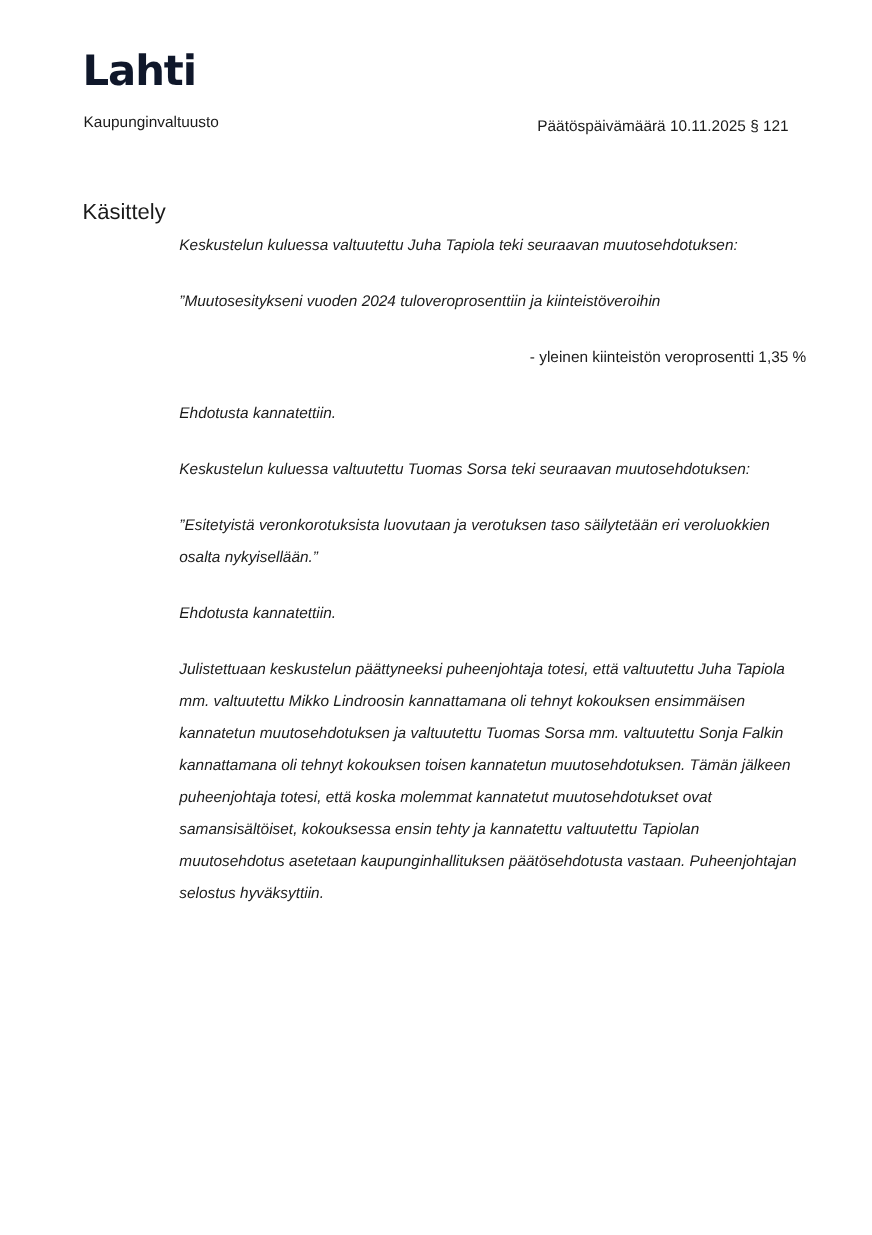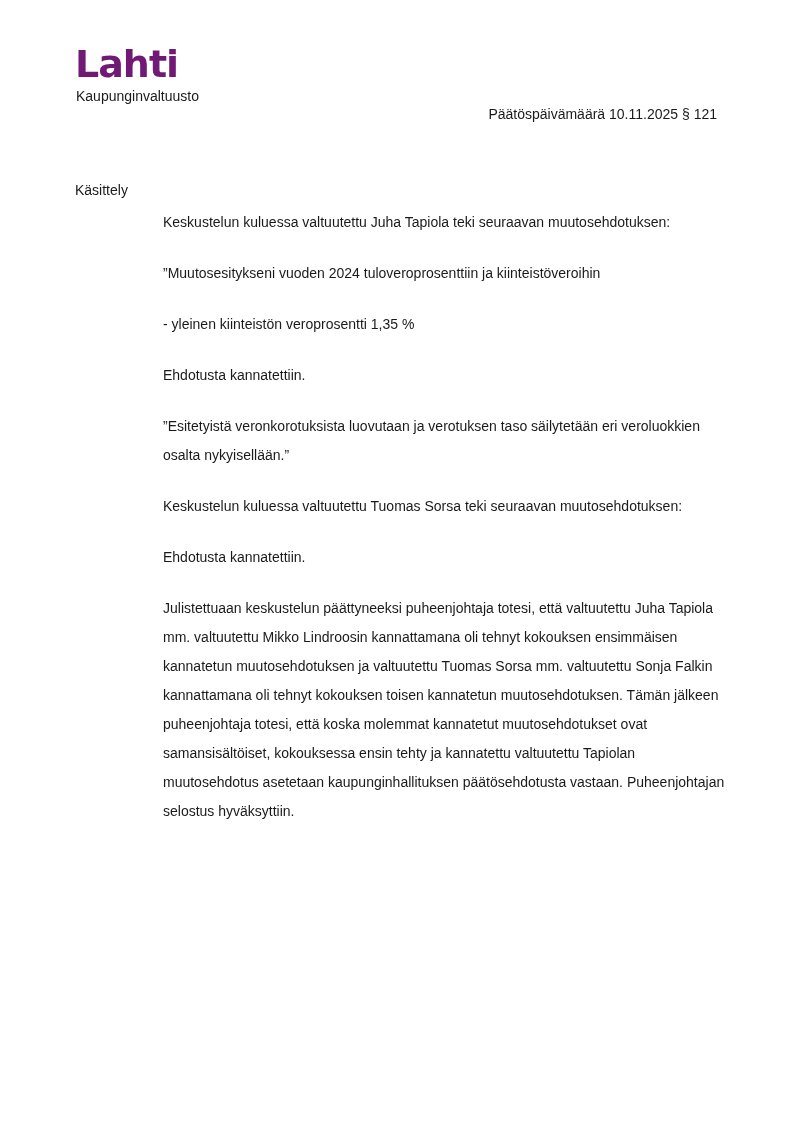--- a/index.html
+++ b/index.html
@@ -1,40 +1,40 @@
 <!DOCTYPE html>
 <html><head>
   <meta charset="utf-8">
   <style>
     html, body { margin: 0; padding: 0; background: #ffffff; }
     body { width: 793px; height: 1123px; position: relative; overflow: hidden;
       font-family: "Liberation Sans", sans-serif; color: #1a1a1a; }
     .logo { position: absolute; left: 75px; top: 44px; font-family: "DejaVu Sans", sans-serif;
-      font-weight: bold; font-size: 38px; letter-spacing: -1px; color: #701a75; line-height: 40px; }
-    .hdr-left { position: absolute; left: 76px; top: 88px; font-size: 14px; }
+      font-weight: bold; font-size: 38px; letter-spacing: -1px; color: #0f172a; line-height: 40px; }
+    .hdr-left { position: absolute; left: 76px; top: 102px; font-size: 14px; }
     .hdr-right { position: absolute; right: 76px; top: 106px; font-size: 14px; text-align: right; }
-    .section-title { position: absolute; left: 75px; top: 182px; font-size: 14px; }
+    .section-title { position: absolute; left: 75px; top: 182px; font-size: 20px; }
     .content { position: absolute; left: 163px; top: 208px; width: 570px; font-size: 14px; }
-    .p { margin: 0 0 22px 0; line-height: 29px; }
+    .p { margin: 0 0 22px 0; line-height: 29px; font-style: italic; }
     .list { margin: 0 0 22px 0; }
-    .list .li { line-height: 29px; }
+    .list .li { line-height: 29px; text-align: right; }
   </style>
 </head>
 <body>
 
 <div class="logo">Lahti</div>
 <div class="hdr-left">Kaupunginvaltuusto</div>
 <div class="hdr-right">Päätöspäivämäärä 10.11.2025 § 121</div>
 
 <div class="section-title">Käsittely</div>
 
 <div class="content">
   <p class="p">Keskustelun kuluessa valtuutettu Juha Tapiola teki seuraavan muutosehdotuksen:</p>
   <p class="p">”Muutosesitykseni vuoden 2024 tuloveroprosenttiin ja kiinteistöveroihin</p>
   <div class="list">
     <div class="li">- yleinen kiinteistön veroprosentti 1,35 %</div>
   </div>
   <p class="p">Ehdotusta kannatettiin.</p>
+  <p class="p">Keskustelun kuluessa valtuutettu Tuomas Sorsa teki seuraavan muutosehdotuksen:</p>
   <p class="p">”Esitetyistä veronkorotuksista luovutaan ja verotuksen taso säilytetään eri veroluokkien osalta nykyisellään.”</p>
-  <p class="p">Keskustelun kuluessa valtuutettu Tuomas Sorsa teki seuraavan muutosehdotuksen:</p>
   <p class="p">Ehdotusta kannatettiin.</p>
   <p class="p">Julistettuaan keskustelun päättyneeksi puheenjohtaja totesi, että valtuutettu Juha Tapiola mm. valtuutettu Mikko Lindroosin kannattamana oli tehnyt kokouksen ensimmäisen kannatetun muutosehdotuksen ja valtuutettu Tuomas Sorsa mm. valtuutettu Sonja Falkin kannattamana oli tehnyt kokouksen toisen kannatetun muutosehdotuksen. Tämän jälkeen puheenjohtaja totesi, että koska molemmat kannatetut muutosehdotukset ovat samansisältöiset, kokouksessa ensin tehty ja kannatettu valtuutettu Tapiolan muutosehdotus asetetaan kaupunginhallituksen päätösehdotusta vastaan. Puheenjohtajan selostus hyväksyttiin.</p>
 </div>
 
 </body></html>

